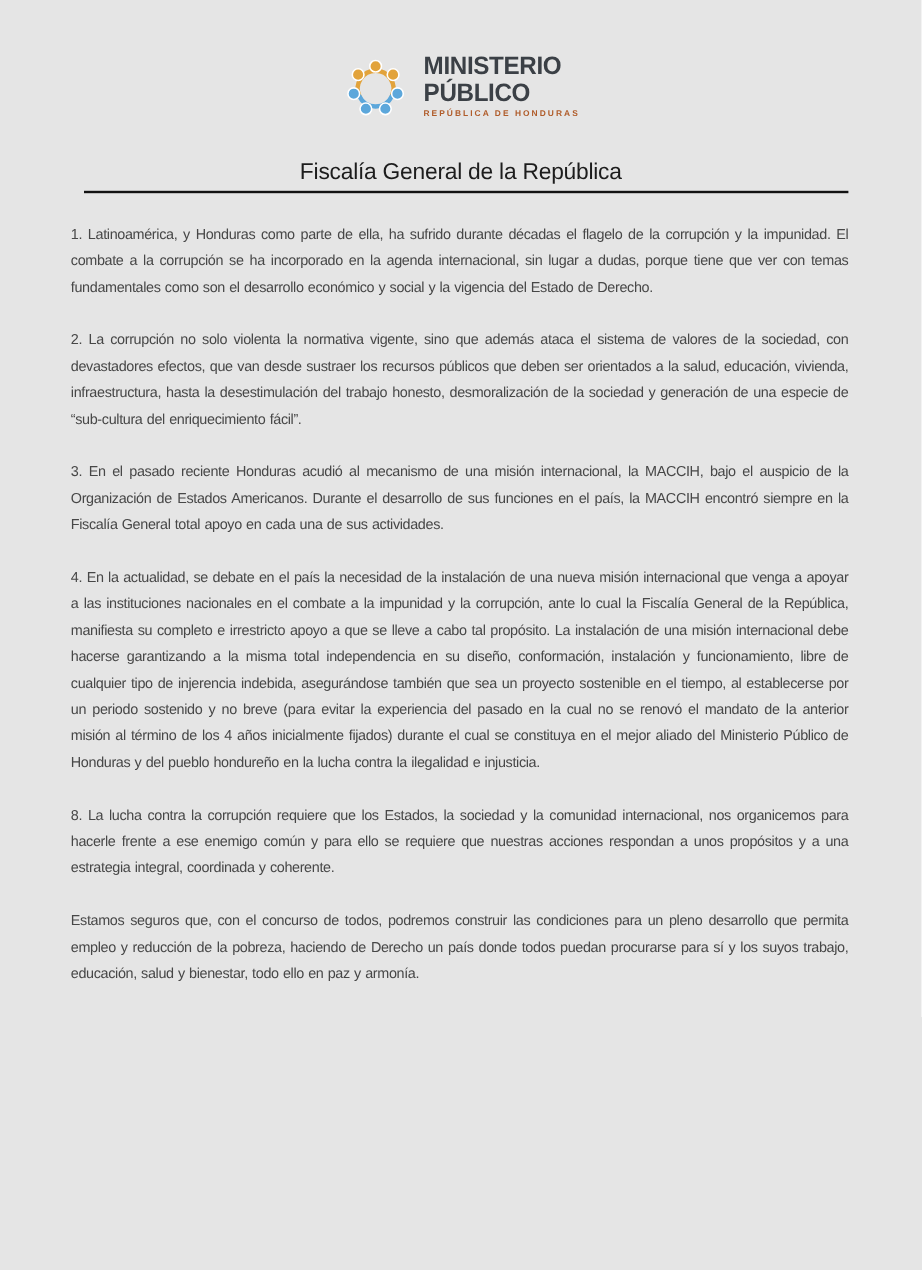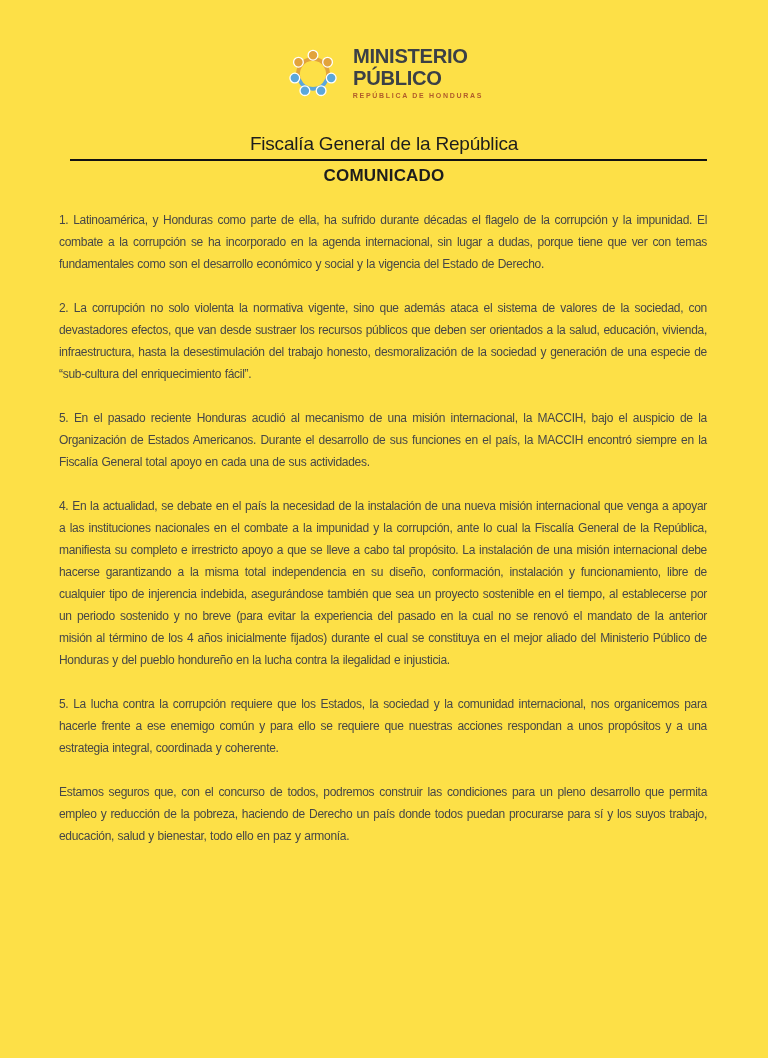--- a/index.html
+++ b/index.html
@@ -10,21 +10,21 @@
   body {
     width: 768px;
     height: 1058px;
     font-family: "Liberation Sans", sans-serif;
     color: #464646;
   }
   .page {
     position: relative;
     width: 768px;
     height: 1058px;
-    background: #fde047;
+    background: #e5e5e5;
     overflow: hidden;
   }
 
   
   .letterhead {
     display: flex;
     justify-content: center;
     align-items: center;
     gap: 12px;
     padding-top: 40px;
@@ -119,25 +119,24 @@
       <div class="logo-name">MINISTERIO</div>
       <div class="logo-name">PÚBLICO</div>
       <div class="logo-tagline">REPÚBLICA DE HONDURAS</div>
     </div>
   </header>
 
   <h1 class="doc-title">Fiscalía General de la República</h1>
 
   <hr class="title-divider">
 
-  <h2 class="doc-subtitle">COMUNICADO</h2>
 
 
   <main class="doc-body">
     <p>1. Latinoamérica, y Honduras como parte de ella, ha sufrido durante décadas el flagelo de la corrupción y la impunidad. El combate a la corrupción se ha incorporado en la agenda internacional, sin lugar a dudas, porque tiene que ver con temas fundamentales como son el desarrollo económico y social y la vigencia del Estado de Derecho.</p>
     <p>2. La corrupción no solo violenta la normativa vigente, sino que además ataca el sistema de valores de la sociedad, con devastadores efectos, que van desde sustraer los recursos públicos que deben ser orientados a la salud,  educación, vivienda, infraestructura, hasta la desestimulación del trabajo honesto, desmoralización de la sociedad y generación de una especie de “sub-cultura del enriquecimiento fácil”.</p>
-    <p>5. En el pasado reciente Honduras acudió al mecanismo de una misión internacional, la MACCIH, bajo el auspicio de la Organización de Estados Americanos. Durante el desarrollo de sus funciones en el país, la MACCIH encontró siempre en la Fiscalía General total apoyo en cada una de sus actividades.</p>
+    <p>3. En el pasado reciente Honduras acudió al mecanismo de una misión internacional, la MACCIH, bajo el auspicio de la Organización de Estados Americanos. Durante el desarrollo de sus funciones en el país, la MACCIH encontró siempre en la Fiscalía General total apoyo en cada una de sus actividades.</p>
     <p>4. En la actualidad, se debate en el país la necesidad de la instalación de una nueva misión internacional que venga a apoyar a las instituciones nacionales en el combate a la impunidad y la corrupción, ante lo cual la Fiscalía General de la República, manifiesta su completo e irrestricto apoyo a que se lleve a cabo tal propósito. La instalación de una misión internacional debe hacerse garantizando a la misma total independencia en su diseño, conformación, instalación y funcionamiento, libre de cualquier tipo de injerencia indebida, asegurándose también que sea un proyecto  sostenible en el tiempo, al establecerse por un periodo sostenido y no breve  (para evitar la experiencia del pasado en la cual no se renovó el mandato de la anterior misión al término de los 4 años inicialmente fijados)  durante el cual se constituya en el mejor aliado del Ministerio Público de Honduras y del pueblo hondureño en la lucha contra la ilegalidad e injusticia.</p>
-    <p>5. La lucha contra la corrupción requiere que los Estados, la sociedad y la comunidad internacional, nos organicemos para hacerle frente a ese enemigo común y para ello se requiere que nuestras acciones respondan a unos propósitos y a una estrategia integral, coordinada y coherente.</p>
+    <p>8. La lucha contra la corrupción requiere que los Estados, la sociedad y la comunidad internacional, nos organicemos para hacerle frente a ese enemigo común y para ello se requiere que nuestras acciones respondan a unos propósitos y a una estrategia integral, coordinada y coherente.</p>
     <p>Estamos seguros que, con el concurso de todos, podremos construir las condiciones para un pleno desarrollo que permita empleo y reducción de la pobreza, haciendo de Derecho un país donde todos puedan procurarse para sí y los suyos trabajo, educación, salud y bienestar, todo ello en paz y armonía.</p>
   </main>
 
 </div>
 
 </body></html>

